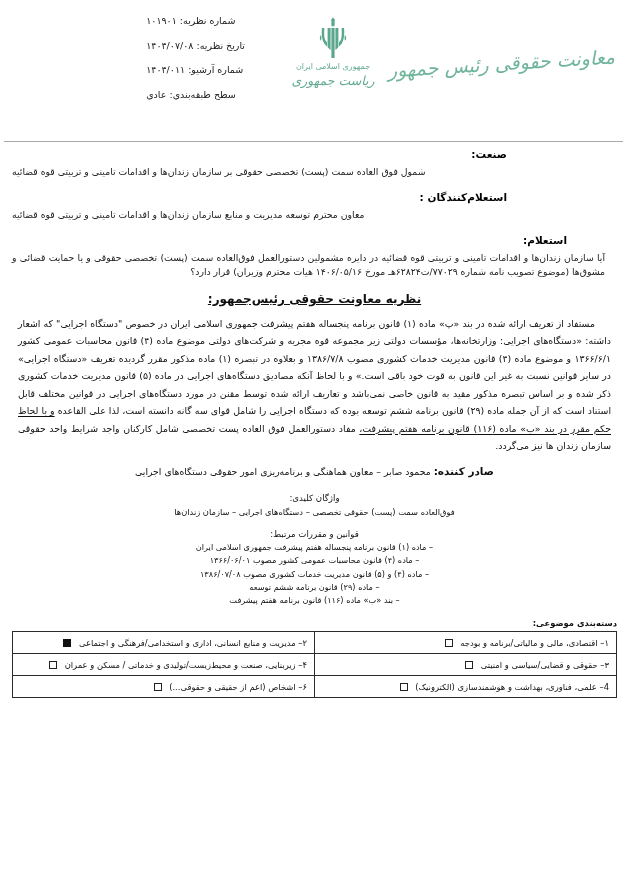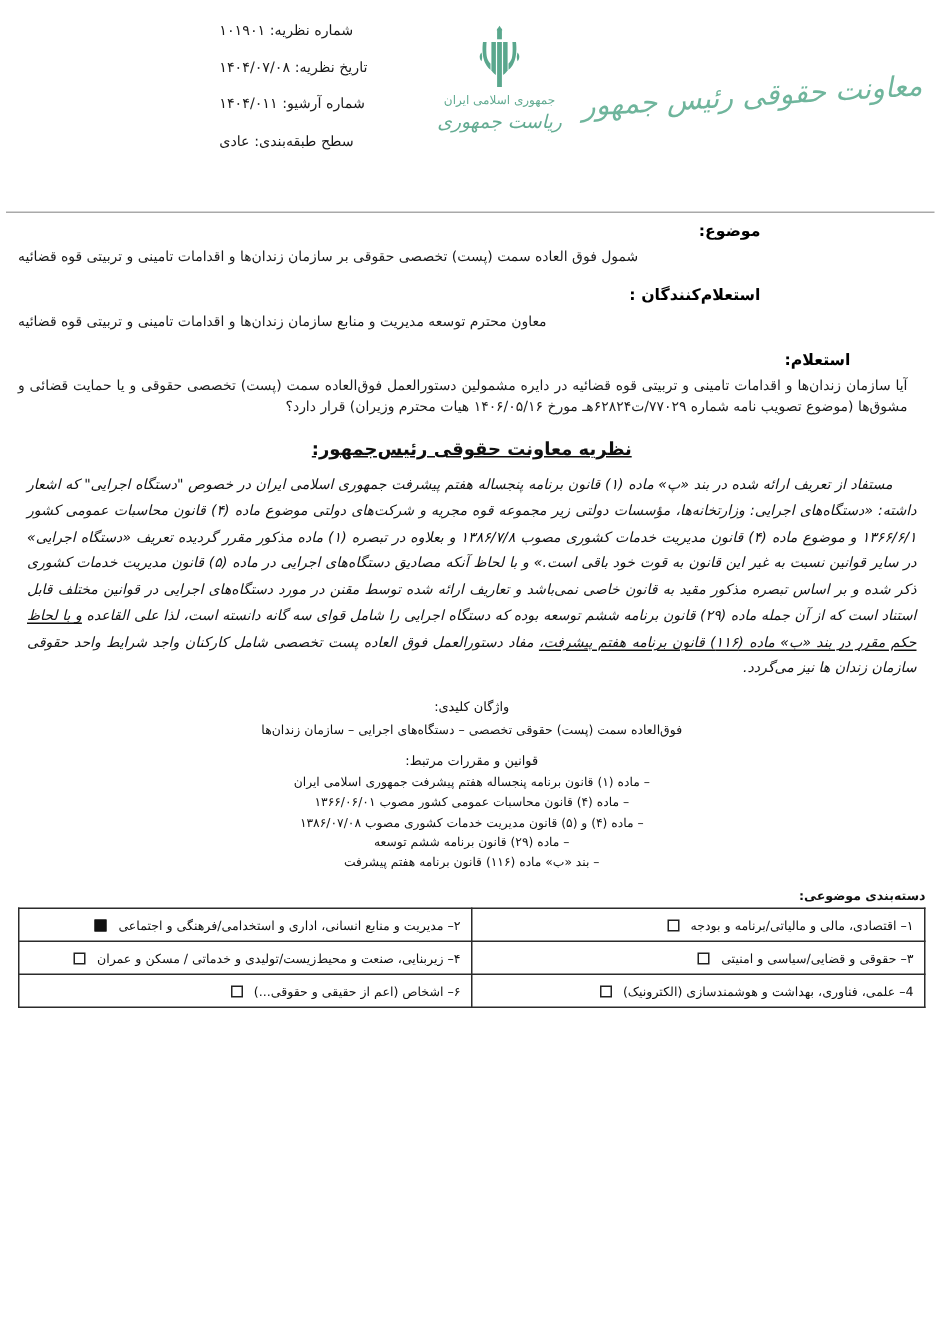--- a/index.html
+++ b/index.html
@@ -135,21 +135,20 @@
     margin: 13px 0 9px 0;
     text-decoration: underline;
   }
   .opinion-body {
     font-size: 9.4px;
     line-height: 1.86;
     text-align: justify;
     text-align-last: right;
     padding: 0 6px 0 6px;
     margin: 1px 0 10px 0;
-    font-style: italic;
   }
   .opinion-body .indent { display: inline-block; width: 16px; }
   .uline { text-decoration: underline; text-underline-offset: 2px; }
 
   .signature {
     font-size: 9.3px;
     text-align: center;
     margin: 10px 0 16px 0;
   }
   .signature .slabel { font-weight: bold; font-size: 10.5px; }
@@ -263,35 +262,39 @@
       <div class="emblem-line2">ریاست جمهوری</div>
     </div>
 
     <div class="hdr-title">معاونت حقوقی رئیس جمهور</div>
 
     <div class="rule"></div>
   </div>
 
   <div class="content">
 
-    <div class="sec-head">موضوع:</div>
+    <div class="sec-head">صنعت:</div>
     <div class="sec-body">شمول فوق العاده سمت (پست) تخصصی حقوقی بر سازمان زندان‌ها و اقدامات تامینی و تربیتی قوه قضائیه</div>
 
     <div class="sec-head">استعلام‌کنندگان :</div>
     <div class="sec-body">معاون محترم توسعه مدیریت و منابع سازمان زندان‌ها و اقدامات تامینی و تربیتی قوه قضائیه</div>
 
     <div class="sec-head wide">استعلام:</div>
     <div class="sec-body full">آیا سازمان زندان‌ها و اقدامات تامینی و تربیتی قوه قضائیه در دایره مشمولین دستورالعمل فوق‌العاده سمت (پست) تخصصی حقوقی و یا حمایت قضائی و مشوق‌ها (موضوع تصویب نامه شماره ۷۷۰۲۹/ت۶۲۸۲۴هـ مورخ ۱۴۰۶/۰۵/۱۶ هیات محترم وزیران) قرار دارد؟</div>
 
     <div class="opinion-head">نظریه معاونت حقوقی رئیس‌جمهور:</div>
 
     <div class="opinion-body">
       <span class="indent"></span><span>مستفاد از تعریف ارائه شده در بند «پ» ماده (۱) قانون برنامه پنجساله هفتم پیشرفت جمهوری اسلامی ایران در خصوص "دستگاه اجرایی" که اشعار داشته: «دستگاه‌های اجرایی: وزارتخانه‌ها، مؤسسات دولتی زیر مجموعه قوه مجریه و شرکت‌های دولتی موضوع ماده (۴) قانون محاسبات عمومی کشور ۱۳۶۶/۶/۱ و موضوع ماده (۴) قانون مدیریت خدمات کشوری مصوب ۱۳۸۶/۷/۸ و بعلاوه در تبصره (۱) ماده مذکور مقرر گردیده تعریف «دستگاه اجرایی» در سایر قوانین نسبت به غیر این قانون به قوت خود باقی است.» و با لحاظ آنکه مصادیق دستگاه‌های اجرایی در ماده (۵) قانون مدیریت خدمات کشوری ذکر شده و بر اساس تبصره مذکور مقید به قانون خاصی نمی‌باشد و تعاریف ارائه شده توسط مقنن در مورد دستگاه‌های اجرایی در قوانین مختلف قابل استناد است که از آن جمله ماده (۲۹) قانون برنامه ششم توسعه بوده که دستگاه اجرایی را شامل قوای سه گانه دانسته است، لذا علی القاعده </span><span class="uline">و با لحاظ حکم مقرر در بند «ب» ماده (۱۱۶) قانون برنامه هفتم پیشرفت،</span><span> مفاد دستورالعمل فوق العاده پست تخصصی شامل کارکنان واجد شرایط واحد حقوقی سازمان زندان ها نیز می‌گردد.</span>
     </div>
 
+    <div class="signature">
+      <span class="slabel">صادر کننده:</span>
+      <span>محمود صابر – معاون هماهنگی و برنامه‌ریزی امور حقوقی دستگاه‌های اجرایی</span>
+    </div>
 
     <div class="kw-head">واژگان کلیدی:</div>
     <div class="kw-body">فوق‌العاده سمت (پست) حقوقی تخصصی – دستگاه‌های اجرایی – سازمان زندان‌ها</div>
 
     <div class="laws-head">قوانین و مقررات مرتبط:</div>
     <ul class="laws-list">
       <li>– ماده (۱) قانون برنامه پنجساله هفتم پیشرفت جمهوری اسلامی ایران</li>
       <li>– ماده (۴) قانون محاسبات عمومی کشور مصوب ۱۳۶۶/۰۶/۰۱</li>
       <li>– ماده (۴) و (۵) قانون مدیریت خدمات کشوری مصوب ۱۳۸۶/۰۷/۰۸</li>
       <li>– ماده (۲۹) قانون برنامه ششم توسعه</li>

